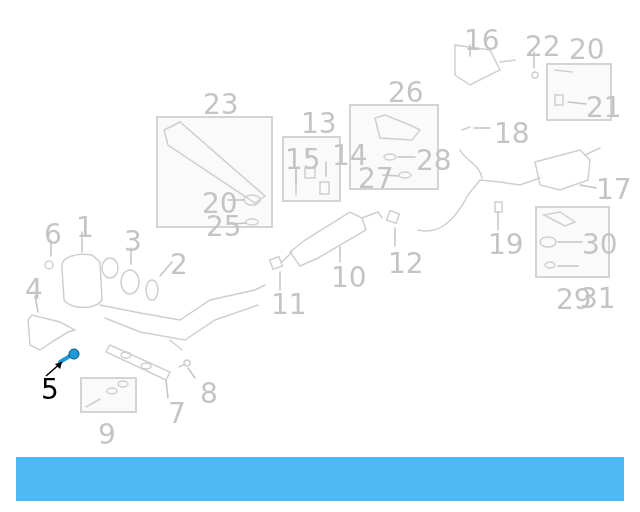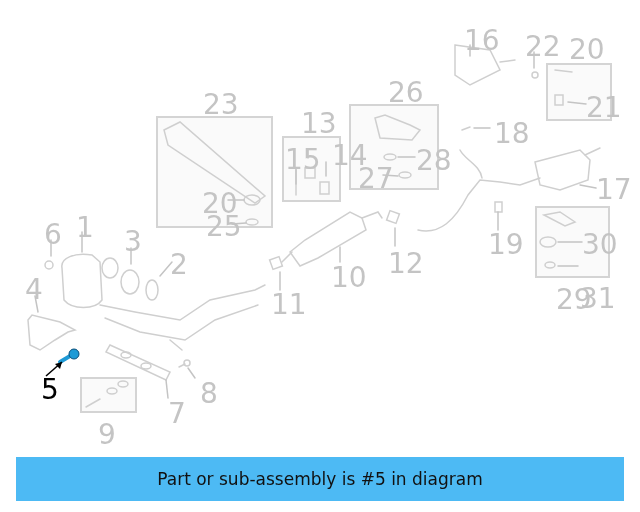--- a/index.html
+++ b/index.html
@@ -151,14 +151,13 @@
   <span class="lbl" style="left:206px;top:213px;">25</span>
   <span class="lbl" style="left:388px;top:79px;">26</span>
   <span class="lbl" style="left:358px;top:165px;">27</span>
   <span class="lbl" style="left:416px;top:147px;">28</span>
   <span class="lbl" style="left:556px;top:286px;">29</span>
   <span class="lbl" style="left:582px;top:231px;">30</span>
   <span class="lbl" style="left:580px;top:257px;margin-top:28px;">31</span>
 </div>
 
 <div id="banner">
-  <span>Part or sub-assembly is #5 in diagram</span>
 </div>
 
 </body></html>

